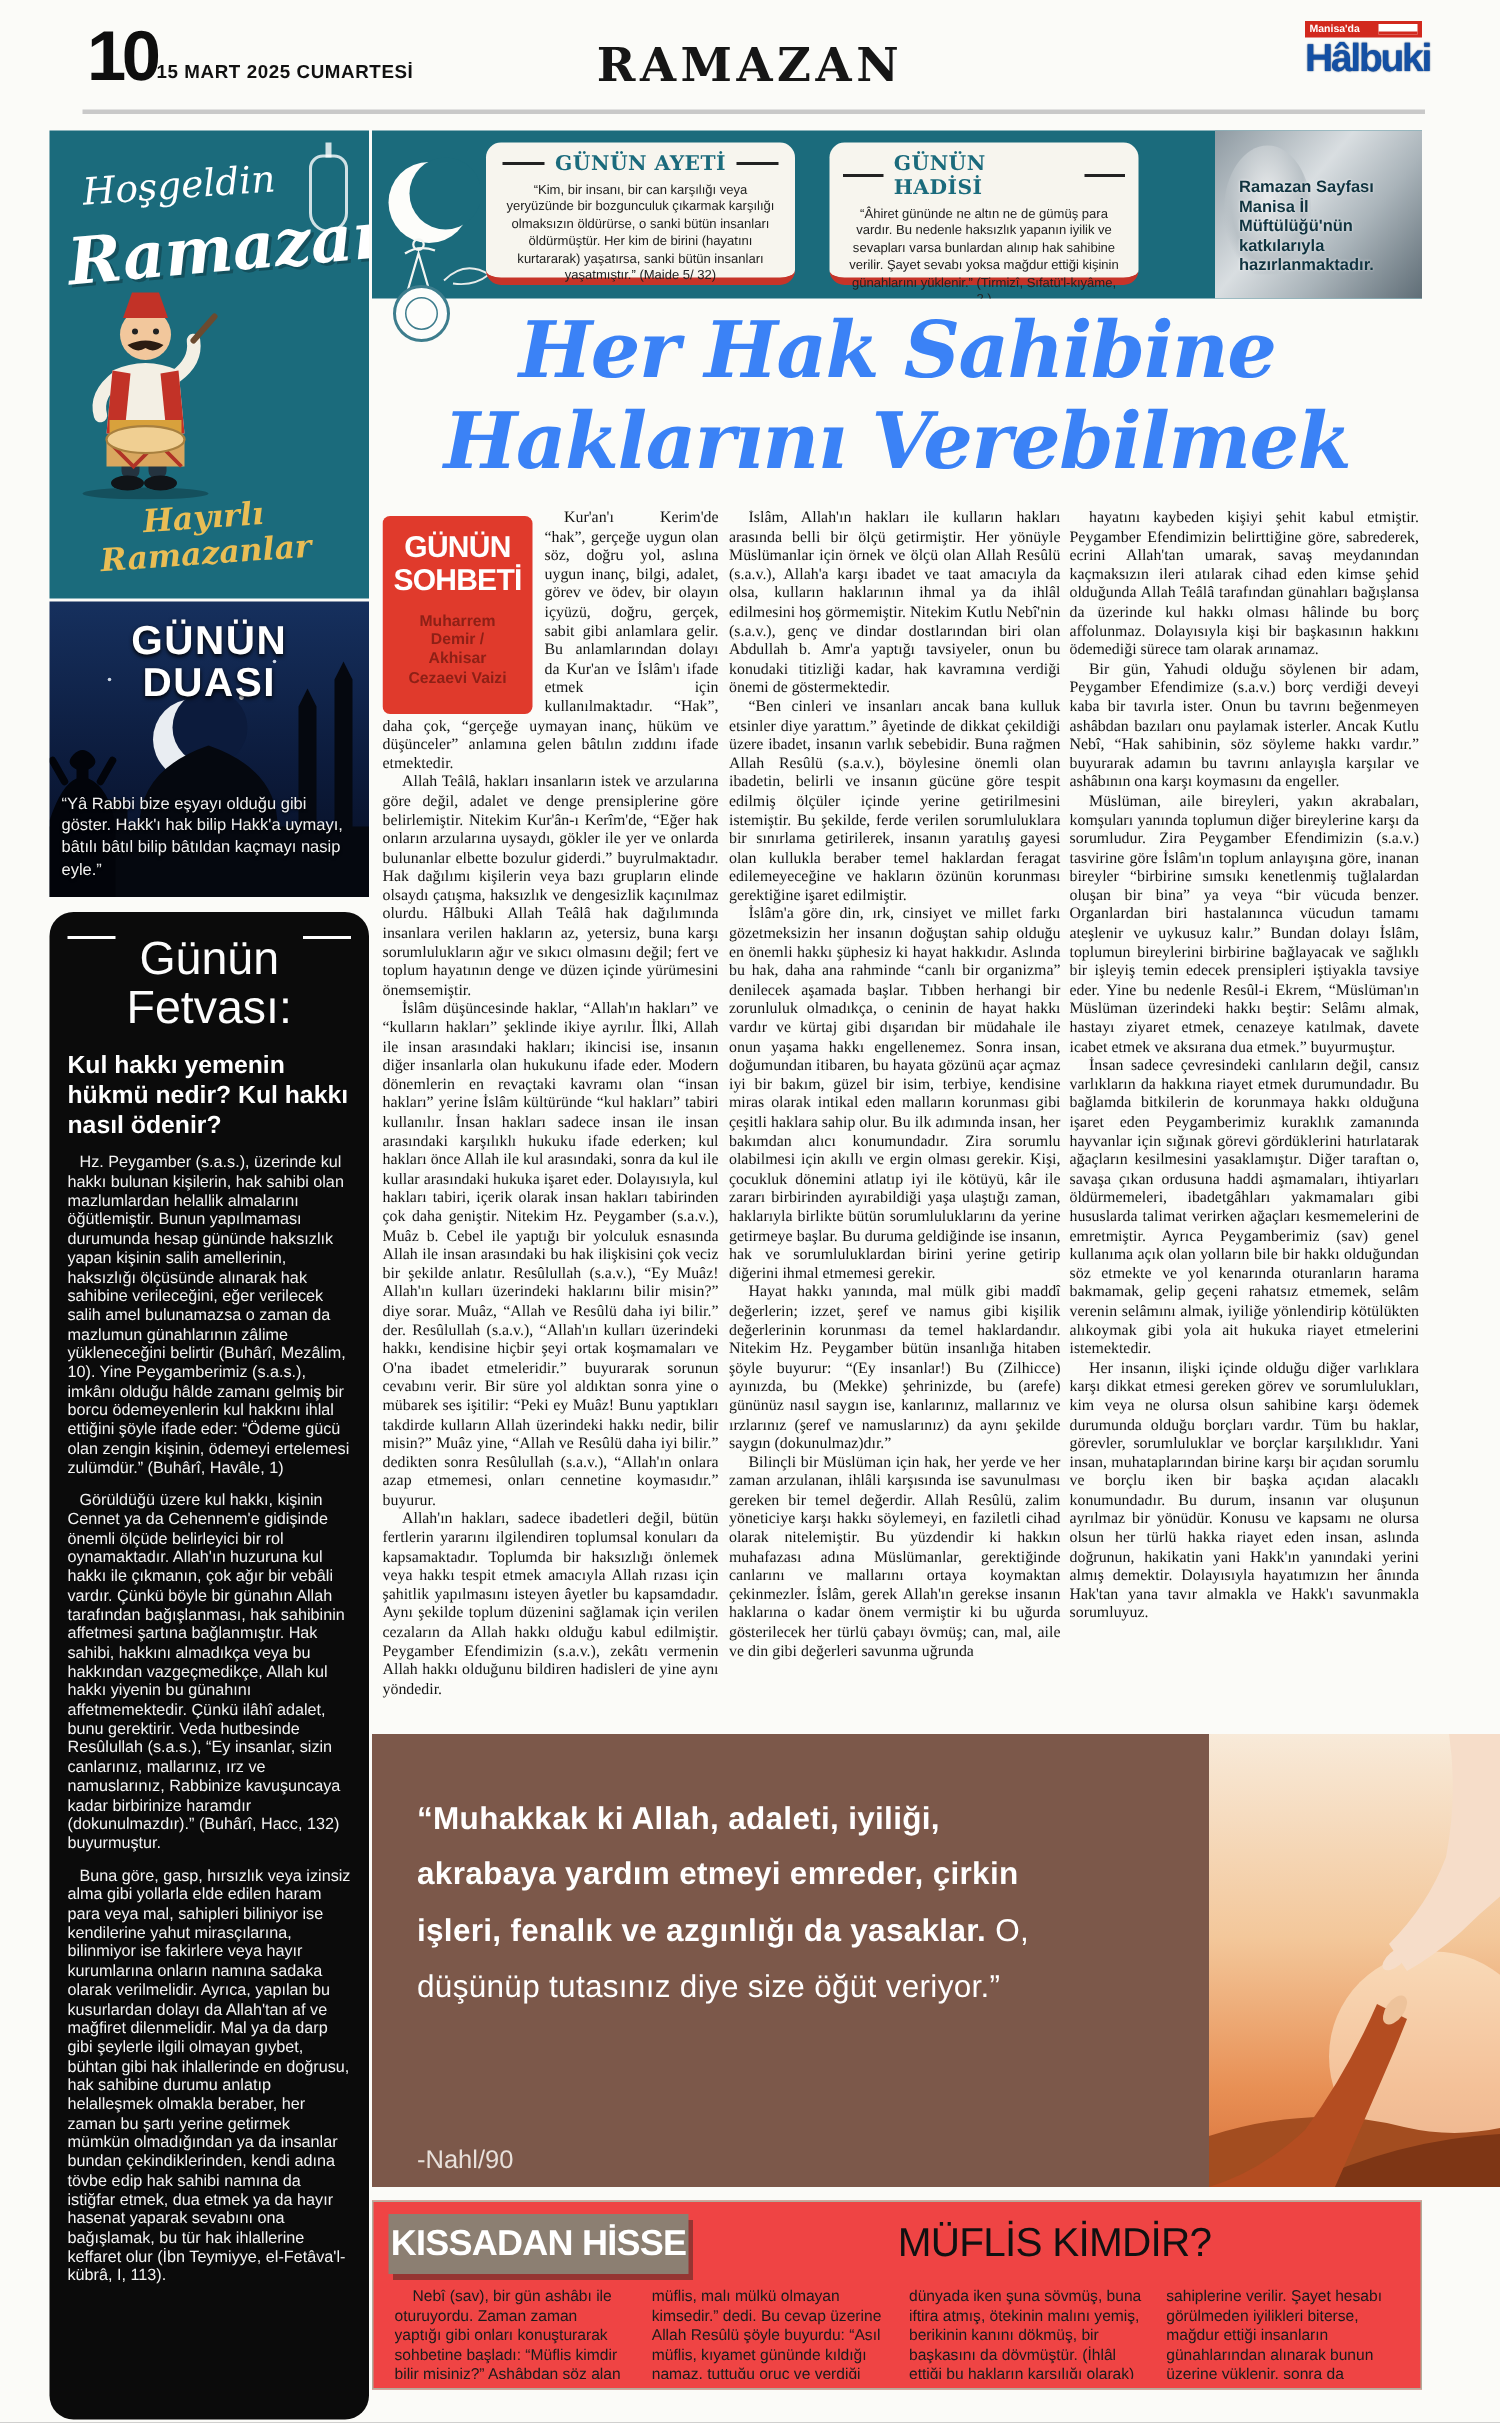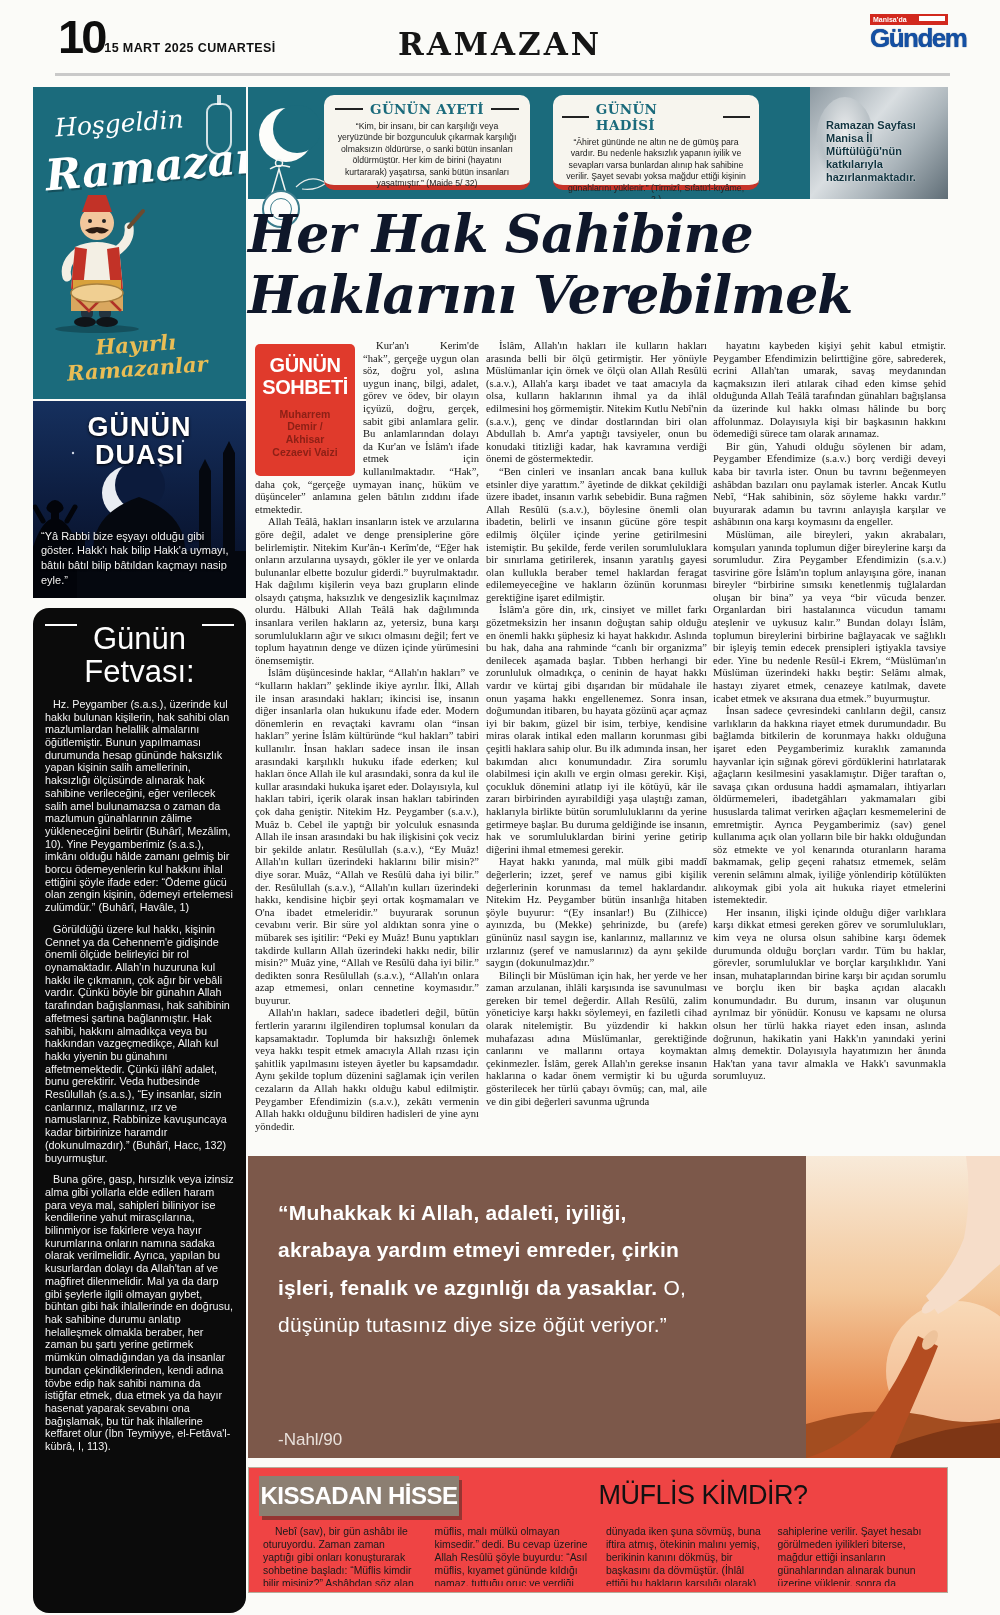--- a/index.html
+++ b/index.html
@@ -67,23 +67,23 @@
     background:linear-gradient(130deg,#8e9aa2 0%,#d9dee1 40%,#aab4ba 65%,#5f6d76 100%); }
   .hands-photo::before { content:""; position:absolute; left:6px; top:10px; width:58px; height:86px;
     background:radial-gradient(ellipse at 50% 40%,#e9ebec 0%,#b9c1c6 60%,transparent 75%); border-radius:50% 50% 40% 40%; }
   .banner-note { position:absolute; left:578px; top:32px; width:118px; color:#10333f; font-weight:800;
     font-size:11px; line-height:1.18; text-shadow:0 0 2px rgba(255,255,255,0.8); }
 
   
   .emblem { position:absolute; left:262px; top:190px; width:38px; height:38px; border-radius:50%;
     background:#fdfdfb; border:2.5px solid #3d7d8d; display:flex; align-items:center; justify-content:center; }
   .emblem-inner { width:22px; height:22px; border-radius:50%; border:1.5px solid #3d7d8d; }
-  .headline { position:absolute; left:248px; top:203px; width:700px; 
+  .headline { position:absolute; left:248px; top:203px; width:700px; text-align:center;
     font-family:"DejaVu Serif", serif; font-style:italic; font-weight:700; font-size:52px;
-    line-height:1.18; color:#0f172a; letter-spacing:-1px; }
+    line-height:1.18; color:#3b82f6; letter-spacing:-1px; }
 
   
   .col { position:absolute; top:340px; height:816px; overflow:hidden; font-family:"Liberation Serif", serif;
     font-size:10.6px; line-height:12.6px; color:#141414; text-align:justify; }
   .col p { text-indent:13px; }
   .col1 { left:255px; width:224px; }
   .col2 { left:486px; width:221px; }
   .col3 { left:713px; width:233px; }
   .sohbet { float:left; width:100px; height:132px; margin:4px 8px 2px 0; background:#e03a2c;
     border-radius:5px; text-align:center; font-family:"Liberation Sans", sans-serif; padding-top:10px; }
@@ -118,21 +118,21 @@
   <div class="hdr-left">
     <div class="pageno">10</div>
     <div class="pagedate">15 MART 2025 CUMARTESİ</div>
   </div>
   <div class="section-title">RAMAZAN</div>
   <div class="logo">
     <div class="logo-top">
       <span>Manisa'da</span>
       <span class="logo-mini"></span>
     </div>
-    <div class="logo-name">Gündem</div>
+    <div class="logo-name">Hâlbuki</div>
   </div>
   <div class="hdr-rule"></div>
 
   <div class="welcome">
     <div class="w1">Hoşgeldin</div>
     <div class="w2">Ramazan</div>
     <div class="lantern"></div>
     <svg class="drummer" width="125" height="150" viewBox="0 0 125 150">
       <ellipse cx="62" cy="146" rx="42" ry="4" fill="rgba(0,0,0,0.25)"></ellipse>
       <path d="M44,68 Q28,80 32,94" stroke="#f3efe4" stroke-width="9" fill="none" stroke-linecap="round"></path>
@@ -178,20 +178,21 @@
       <span>DUASI</span>
     </div>
     <div class="dua-text">“Yâ Rabbi bize eşyayı olduğu gibi göster. Hakk'ı hak bilip Hakk'a uymayı, bâtılı bâtıl bilip bâtıldan kaçmayı nasip eyle.”</div>
   </div>
 
   <div class="fetva">
     <div class="fetva-title">
       <span>Günün</span><br>
       <span>Fetvası:</span>
     </div>
+    <div class="fetva-q">Kul hakkı yemenin hükmü nedir? Kul hakkı nasıl ödenir?</div>
     <p>Hz. Peygamber (s.a.s.), üzerinde kul hakkı bulunan kişilerin, hak sahibi olan mazlumlardan helallik almalarını öğütlemiştir. Bunun yapılmaması durumunda hesap gününde haksızlık yapan kişinin salih amellerinin, haksızlığı ölçüsünde alınarak hak sahibine verileceğini, eğer verilecek salih amel bulunamazsa o zaman da mazlumun günahlarının zâlime yükleneceğini belirtir (Buhârî, Mezâlim, 10). Yine Peygamberimiz (s.a.s.), imkânı olduğu hâlde zamanı gelmiş bir borcu ödemeyenlerin kul hakkını ihlal ettiğini şöyle ifade eder: “Ödeme gücü olan zengin kişinin, ödemeyi ertelemesi zulümdür.” (Buhârî, Havâle, 1)</p>
     <p>Görüldüğü üzere kul hakkı, kişinin Cennet ya da Cehennem'e gidişinde önemli ölçüde belirleyici bir rol oynamaktadır. Allah'ın huzuruna kul hakkı ile çıkmanın, çok ağır bir vebâli vardır. Çünkü böyle bir günahın Allah tarafından bağışlanması, hak sahibinin affetmesi şartına bağlanmıştır. Hak sahibi, hakkını almadıkça veya bu hakkından vazgeçmedikçe, Allah kul hakkı yiyenin bu günahını affetmemektedir. Çünkü ilâhî adalet, bunu gerektirir. Veda hutbesinde Resûlullah (s.a.s.), “Ey insanlar, sizin canlarınız, mallarınız, ırz ve namuslarınız, Rabbinize kavuşuncaya kadar birbirinize haramdır (dokunulmazdır).” (Buhârî, Hacc, 132) buyurmuştur.</p>
     <p>Buna göre, gasp, hırsızlık veya izinsiz alma gibi yollarla elde edilen haram para veya mal, sahipleri biliniyor ise kendilerine yahut mirasçılarına, bilinmiyor ise fakirlere veya hayır kurumlarına onların namına sadaka olarak verilmelidir. Ayrıca, yapılan bu kusurlardan dolayı da Allah'tan af ve mağfiret dilenmelidir. Mal ya da darp gibi şeylerle ilgili olmayan gıybet, bühtan gibi hak ihlallerinde en doğrusu, hak sahibine durumu anlatıp helalleşmek olmakla beraber, her zaman bu şartı yerine getirmek mümkün olmadığından ya da insanlar bundan çekindiklerinden, kendi adına tövbe edip hak sahibi namına da istiğfar etmek, dua etmek ya da hayır hasenat yaparak sevabını ona bağışlamak, bu tür hak ihlallerine keffaret olur (İbn Teymiyye, el-Fetâva'l-kübrâ, I, 113).</p>
   </div>
 
   <div class="banner">
     <svg class="crescent" width="64" height="86" viewBox="0 0 64 86">
       <circle cx="30" cy="38" r="27" fill="#fdfdfa"></circle>
       <circle cx="41" cy="32" r="24" fill="#1b6b7c"></circle>
     </svg>

